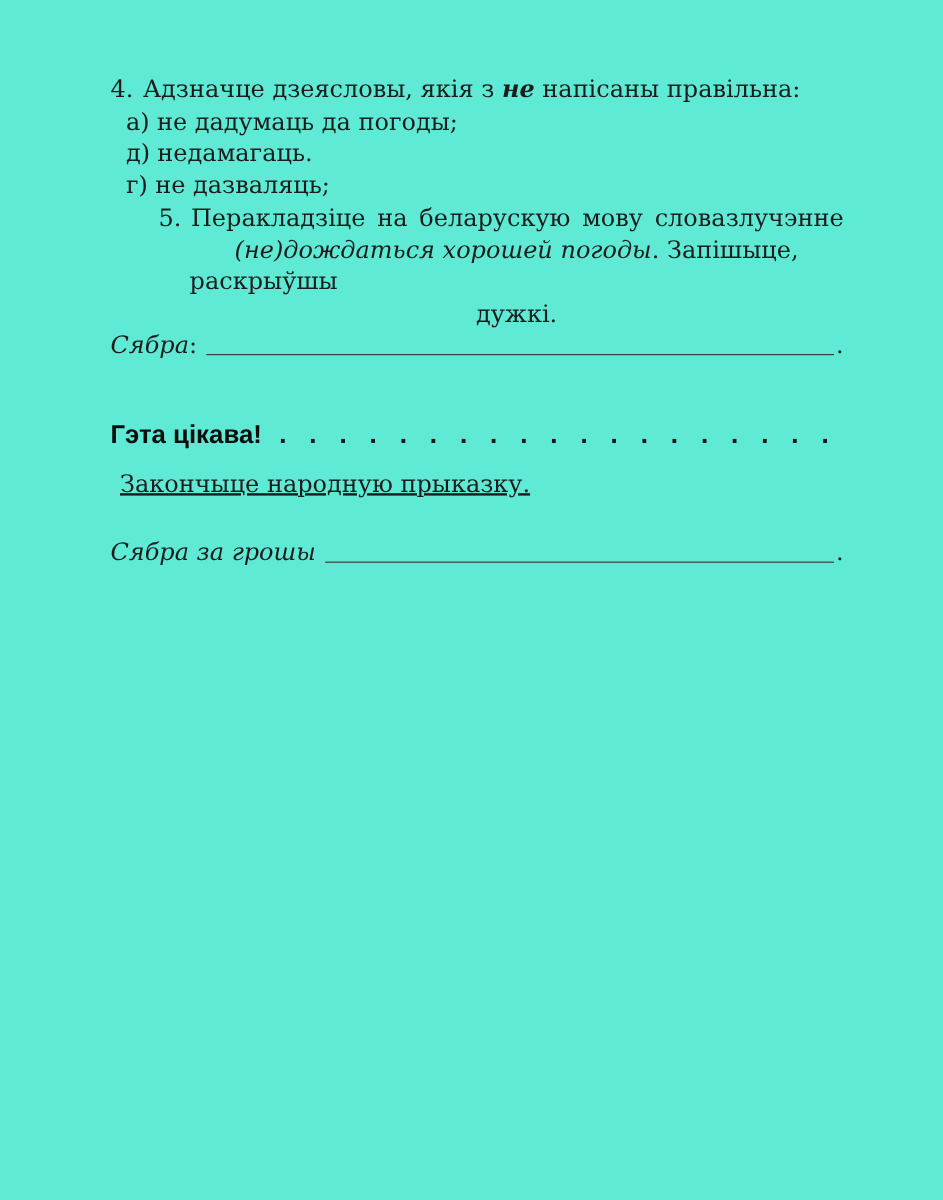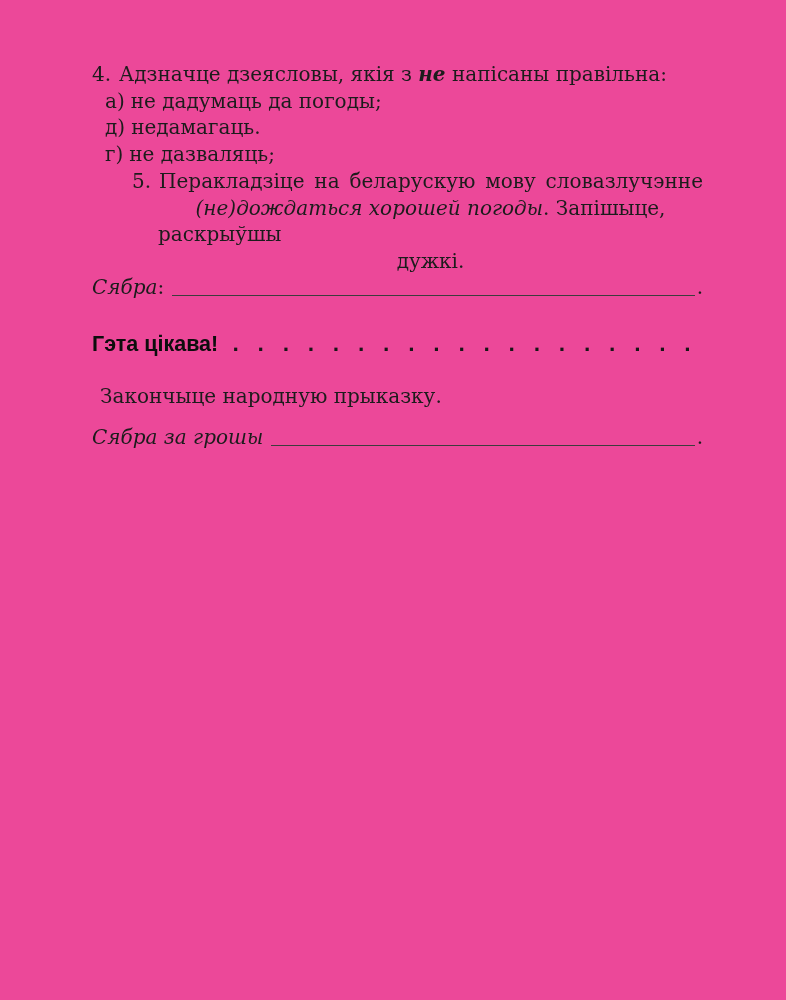--- a/index.html
+++ b/index.html
@@ -1,20 +1,20 @@
 <!DOCTYPE html>
 <html><head>
 <meta charset="utf-8">
 <style>
   html, body { margin: 0; padding: 0; background: #ffffff; }
   .page {
     position: relative;
     width: 786px;
     height: 1000px;
-    background: #ec4899;
+    background: #5eead4;
     overflow: hidden;
     font-family: "DejaVu Serif", serif;
     font-size: 20px;
     line-height: 26.5px;
     color: #1c1c1c;
   }
   .content { padding: 61px 83px 0 92px; }
 
   
   .num { padding-right: 8px; }
@@ -36,42 +36,42 @@
   .fill-row { display: flex; align-items: baseline; }
   .blank {
     flex: 1;
     border-bottom: 1.7px solid #3d3d3d;
     transform: translateY(2px);
     margin-left: 8px;
   }
   .fill-row .tail { margin-left: 2px; }
 
   
-  .interest-row { display: flex; align-items: baseline; margin-top: 30px; }
+  .interest-row { display: flex; align-items: baseline; margin-top: 48px; }
   .interest-heading {
     font-family: "Liberation Sans", sans-serif;
     font-weight: 700;
     font-size: 21.5px;
     line-height: 27px;
     color: #0d0d0d;
     white-space: nowrap;
   }
   .dot-leader {
     flex: 1;
     margin-left: 14px;
     overflow: hidden;
     white-space: nowrap;
     font-family: "DejaVu Sans", sans-serif;
     font-weight: 700;
     font-size: 18px;
     word-spacing: 12px;
     color: #161616;
   }
-  .instruction { margin-top: 25px; padding-left: 8px; }
-  .proverb-row { margin-top: 14px; }
+  .instruction { margin-top: 13px; padding-left: 8px; text-decoration: underline; }
+  .proverb-row { margin-top: 30px; }
 </style>
 </head>
 <body>
 
 <div class="page">
   <div class="content">
 
     <section>
       <div class="ex-header"><span class="num">4.</span><span>Адзначце дзеясловы, якія з </span><span class="emph">не</span><span> напісаны правільна:</span></div>
       <div class="options">

